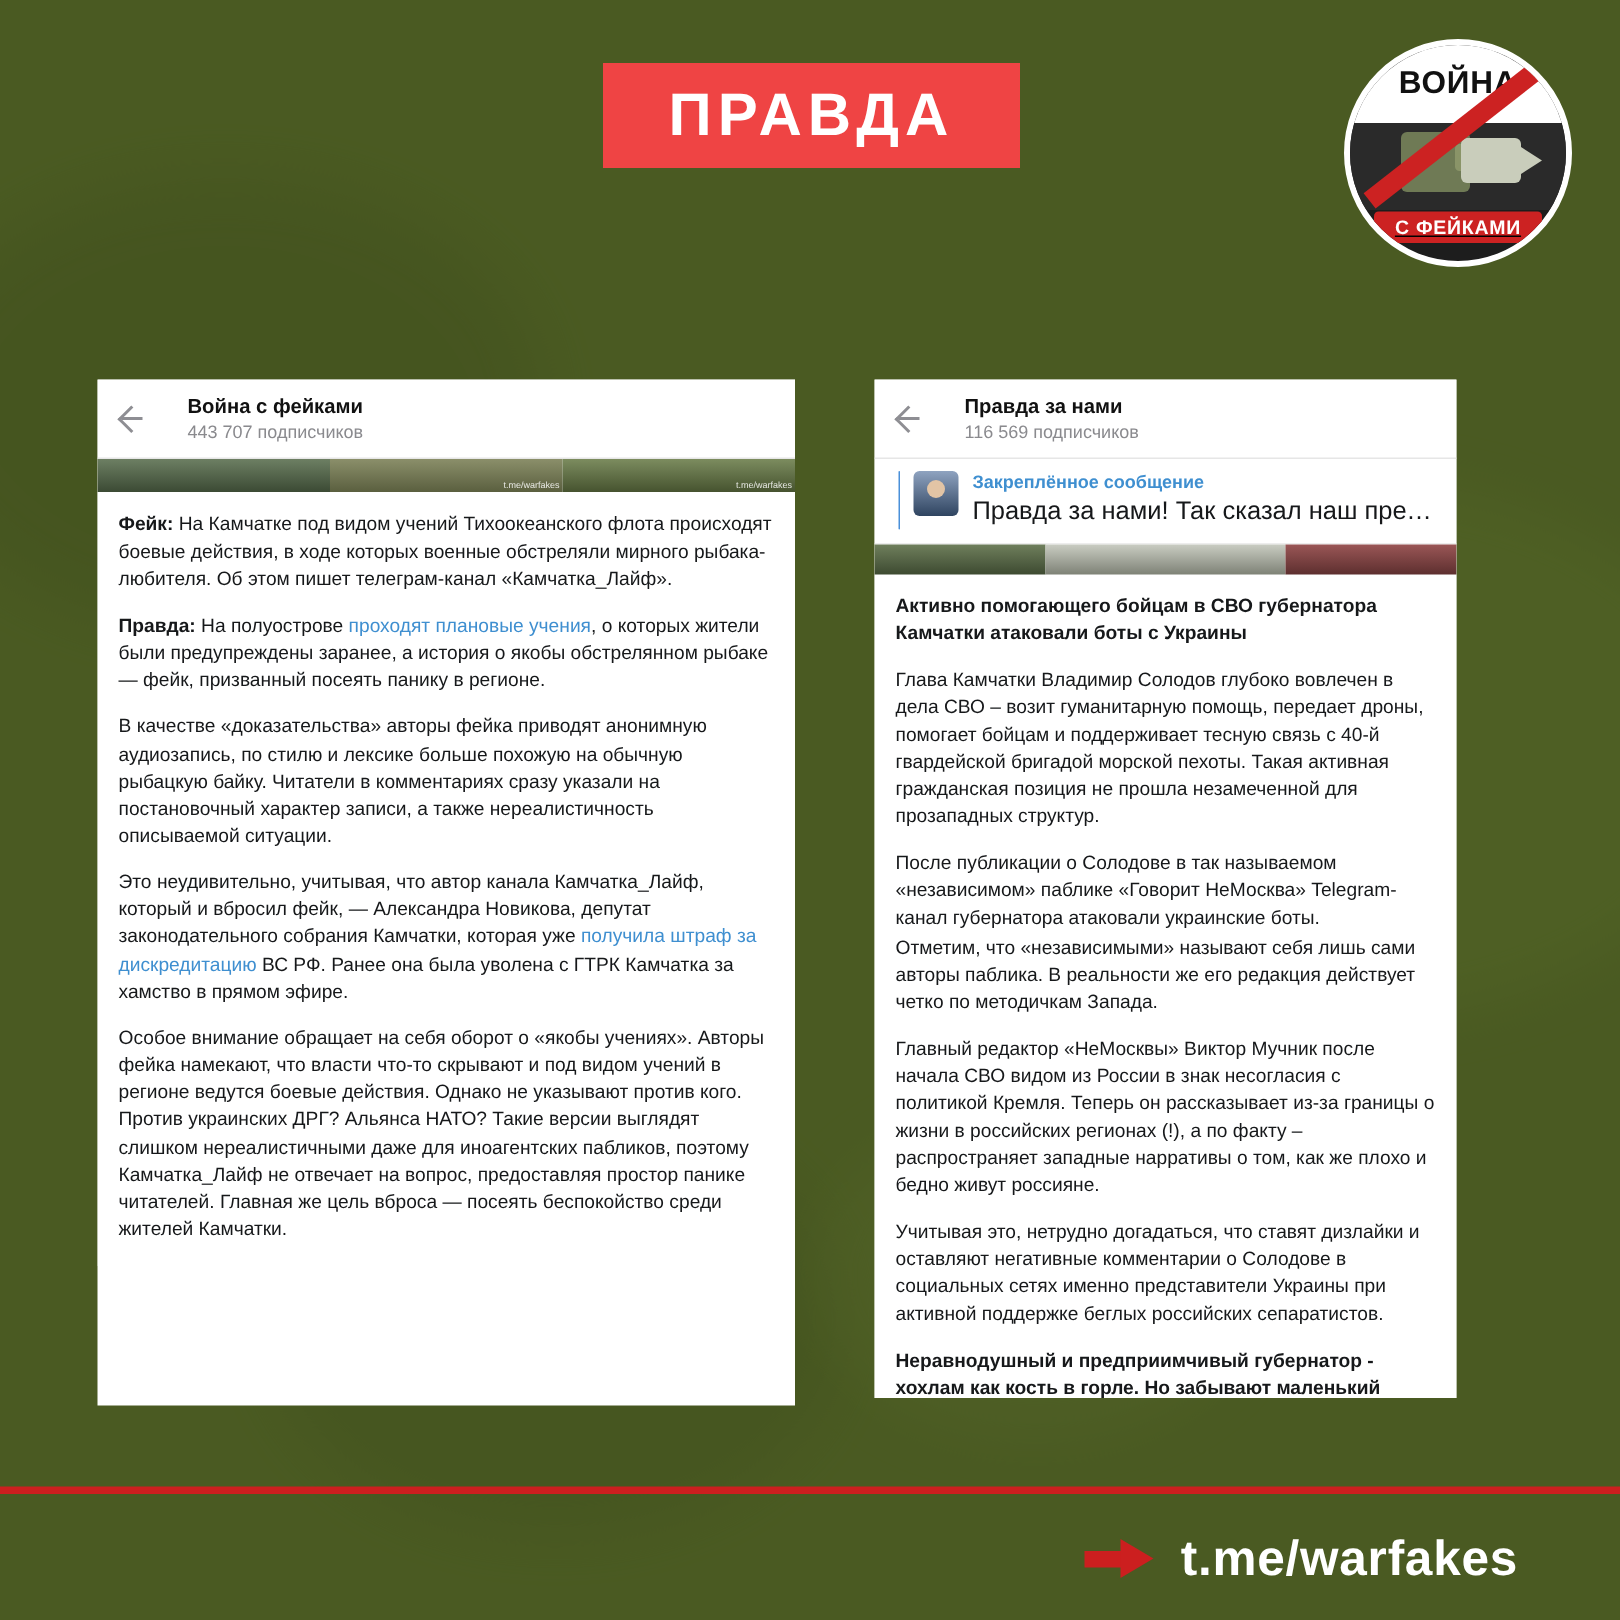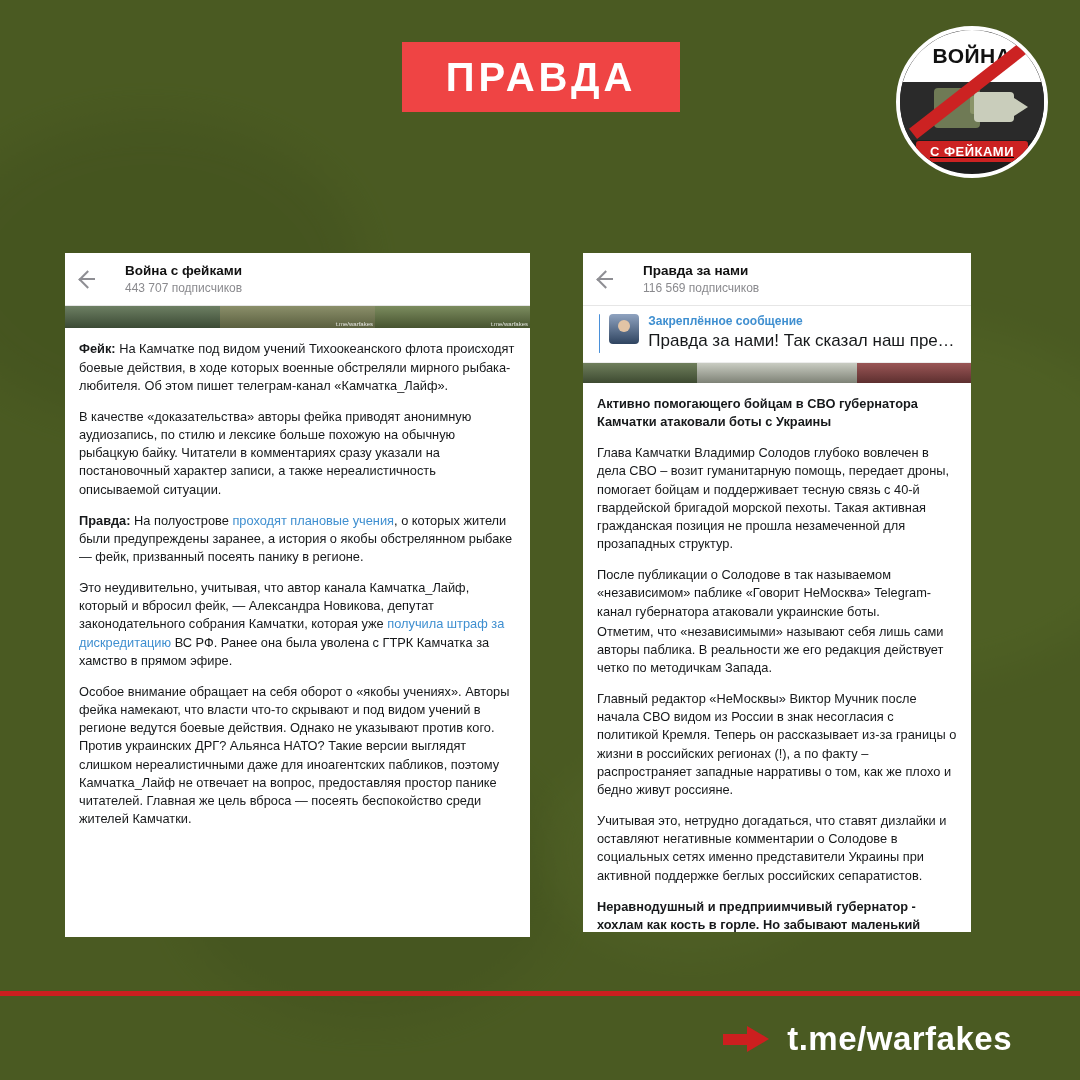--- a/index.html
+++ b/index.html
@@ -192,24 +192,24 @@
       <span class="ph-tag">t.me/warfakes</span>
     </div>
     <div class="ph ph-3">
       <span class="ph-tag">t.me/warfakes</span>
     </div>
   </div>
   <div class="msg-body">
     <p>
       <span class="b">Фейк:</span><span> На Камчатке под видом учений Тихоокеанского флота происходят боевые действия, в ходе которых военные обстреляли мирного рыбака-любителя. Об этом пишет телеграм-канал «Камчатка_Лайф».</span>
     </p>
-    <p>В качестве «доказательства» авторы фейка приводят анонимную аудиозапись, по стилю и лексике больше похожую на обычную рыбацкую байку. Читатели в комментариях сразу указали на постановочный характер записи, а также нереалистичность описываемой ситуации.</p>
     <p>
       <span class="b">Правда:</span><span> На полуострове </span><a class="lnk" href="#">проходят плановые учения</a><span>, о которых жители были предупреждены заранее, а история о якобы обстрелянном рыбаке — фейк, призванный посеять панику в регионе.</span>
     </p>
+    <p>В качестве «доказательства» авторы фейка приводят анонимную аудиозапись, по стилю и лексике больше похожую на обычную рыбацкую байку. Читатели в комментариях сразу указали на постановочный характер записи, а также нереалистичность описываемой ситуации.</p>
     <p>
       <span>Это неудивительно, учитывая, что автор канала Камчатка_Лайф, который и вбросил фейк, — Александра Новикова, депутат законодательного собрания Камчатки, которая уже </span><a class="lnk" href="#">получила штраф за дискредитацию</a><span> ВС РФ. Ранее она была уволена с ГТРК Камчатка за хамство в прямом эфире.</span>
     </p>
     <p>Особое внимание обращает на себя оборот о «якобы учениях». Авторы фейка намекают, что власти что-то скрывают и под видом учений в регионе ведутся боевые действия. Однако не указывают против кого. Против украинских ДРГ? Альянса НАТО? Такие версии выглядят слишком нереалистичными даже для иноагентских пабликов, поэтому Камчатка_Лайф не отвечает на вопрос, предоставляя простор панике читателей. Главная же цель вброса — посеять беспокойство среди жителей Камчатки.</p>
   </div>
 </div>
 
 <div class="shot shot-right">
   <div class="tg-header">
     <div class="back-arrow"></div>

